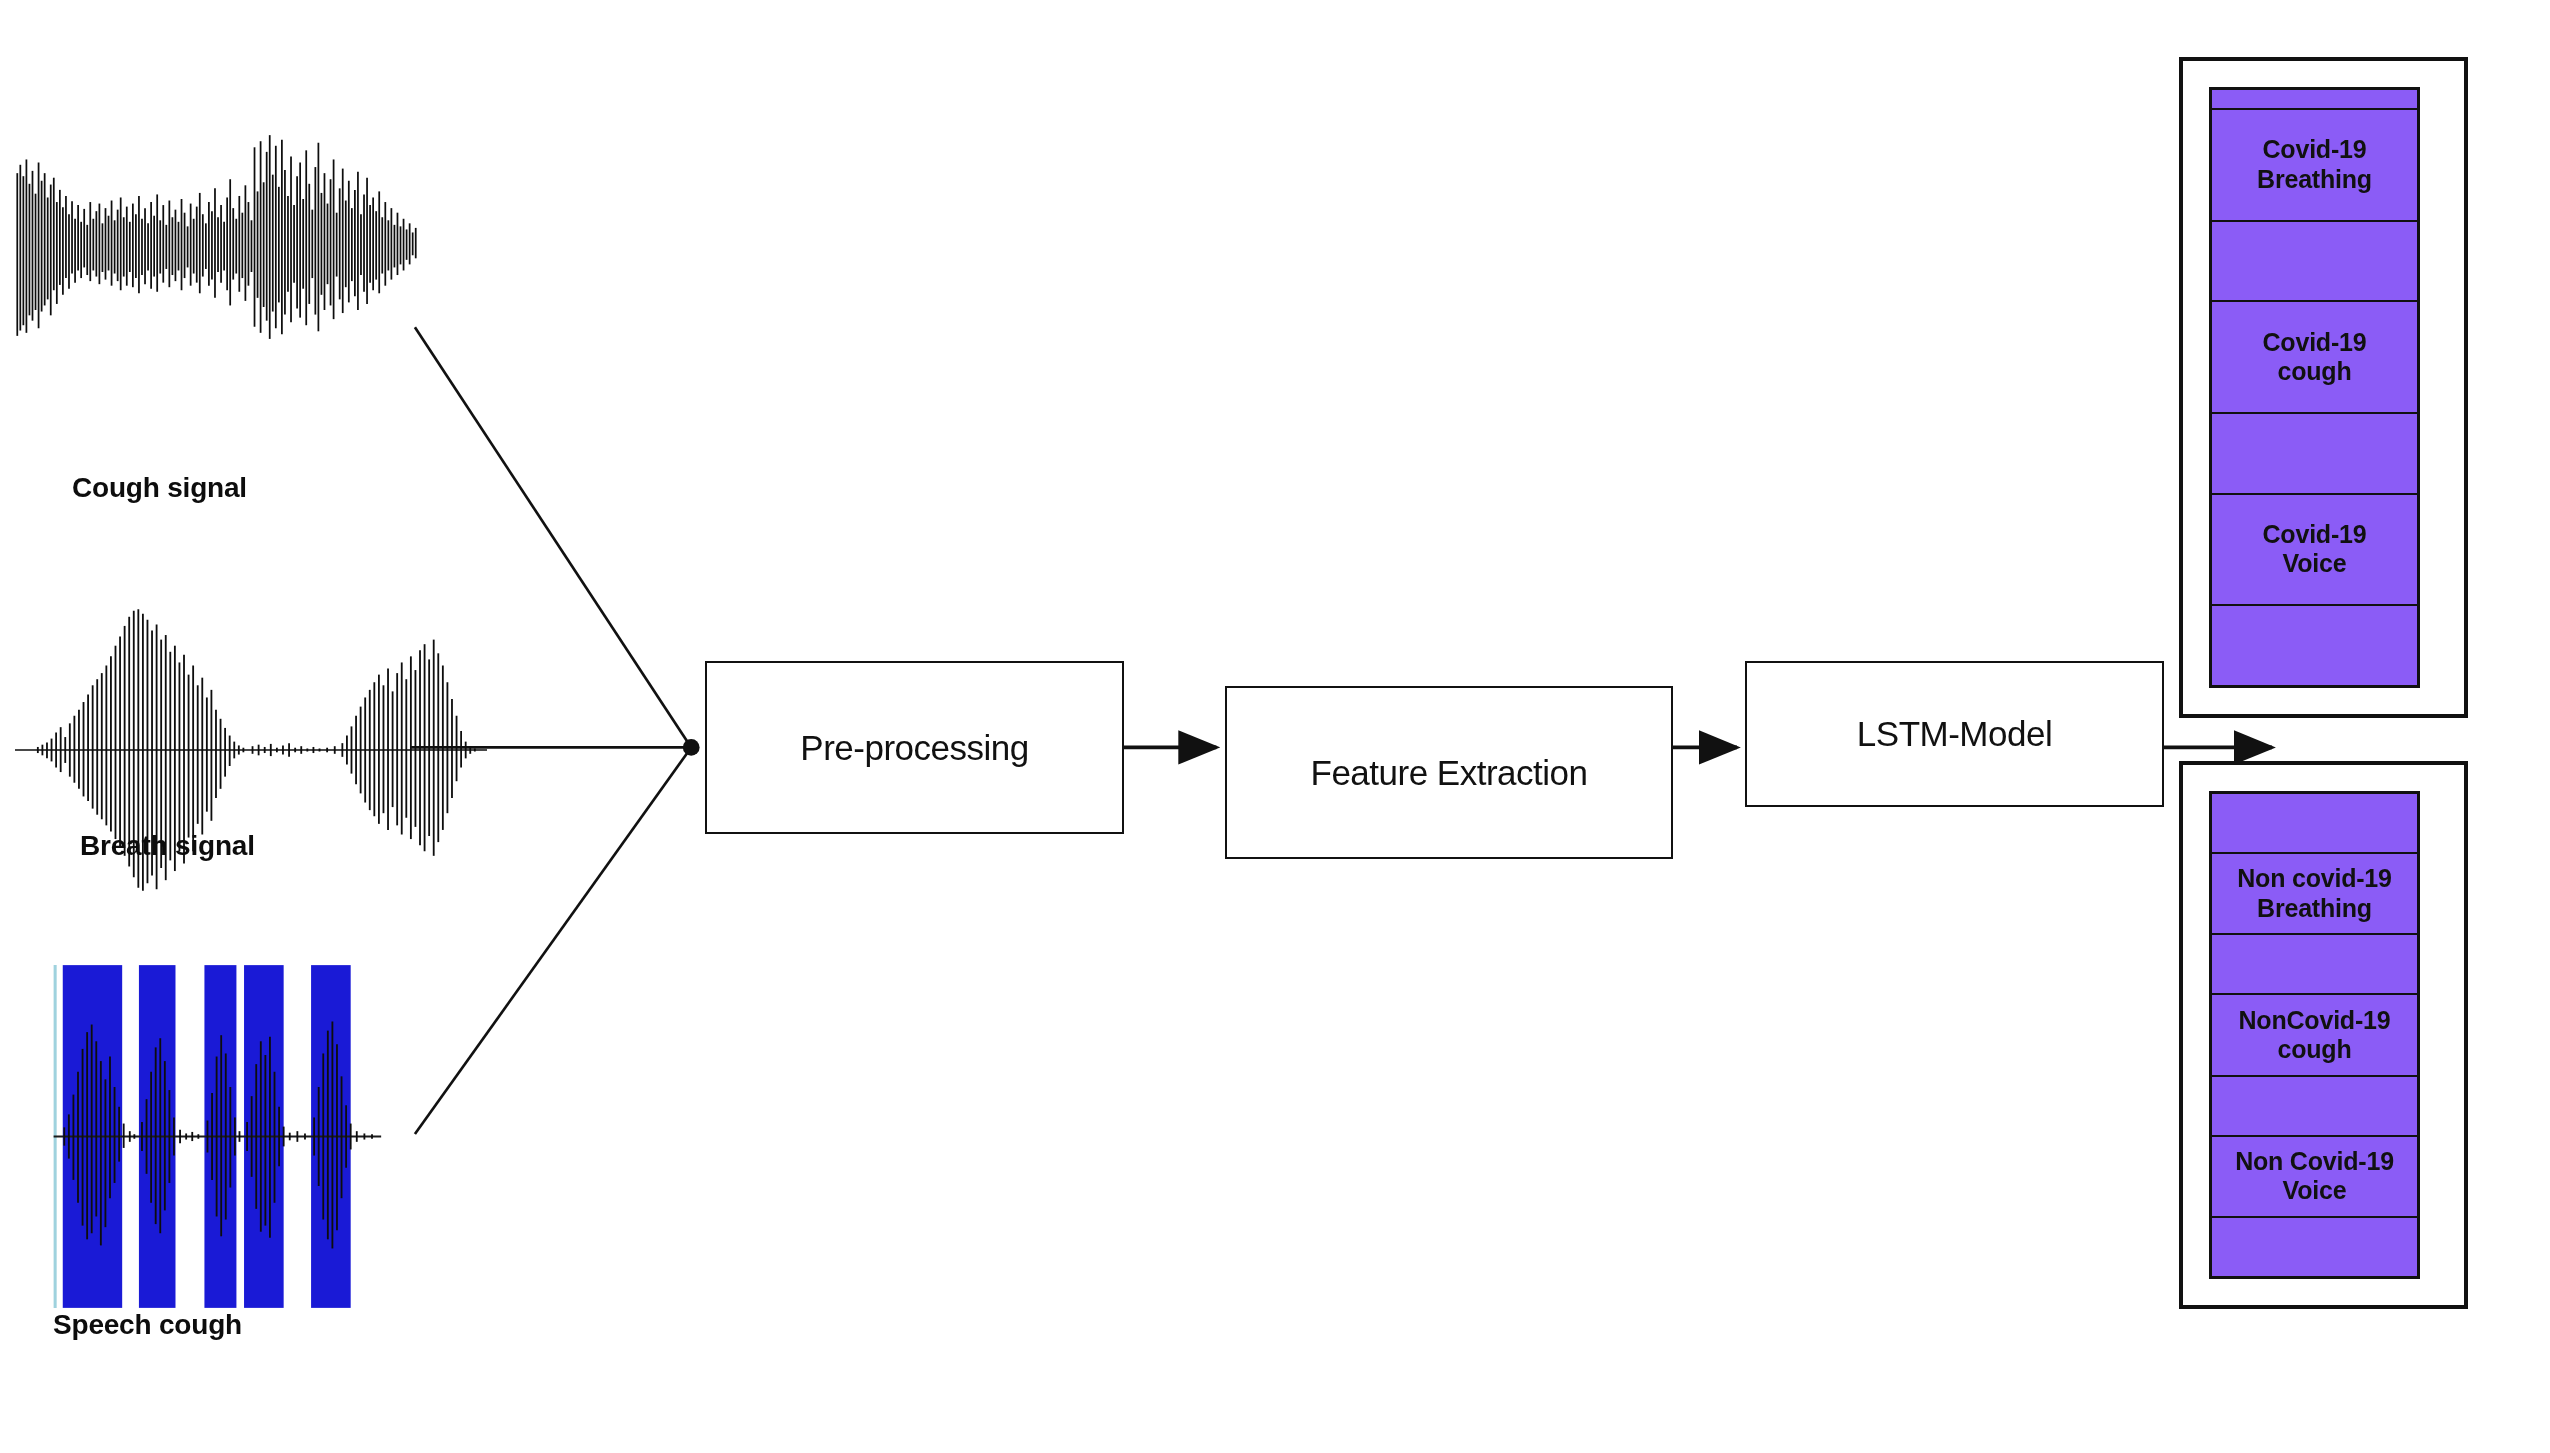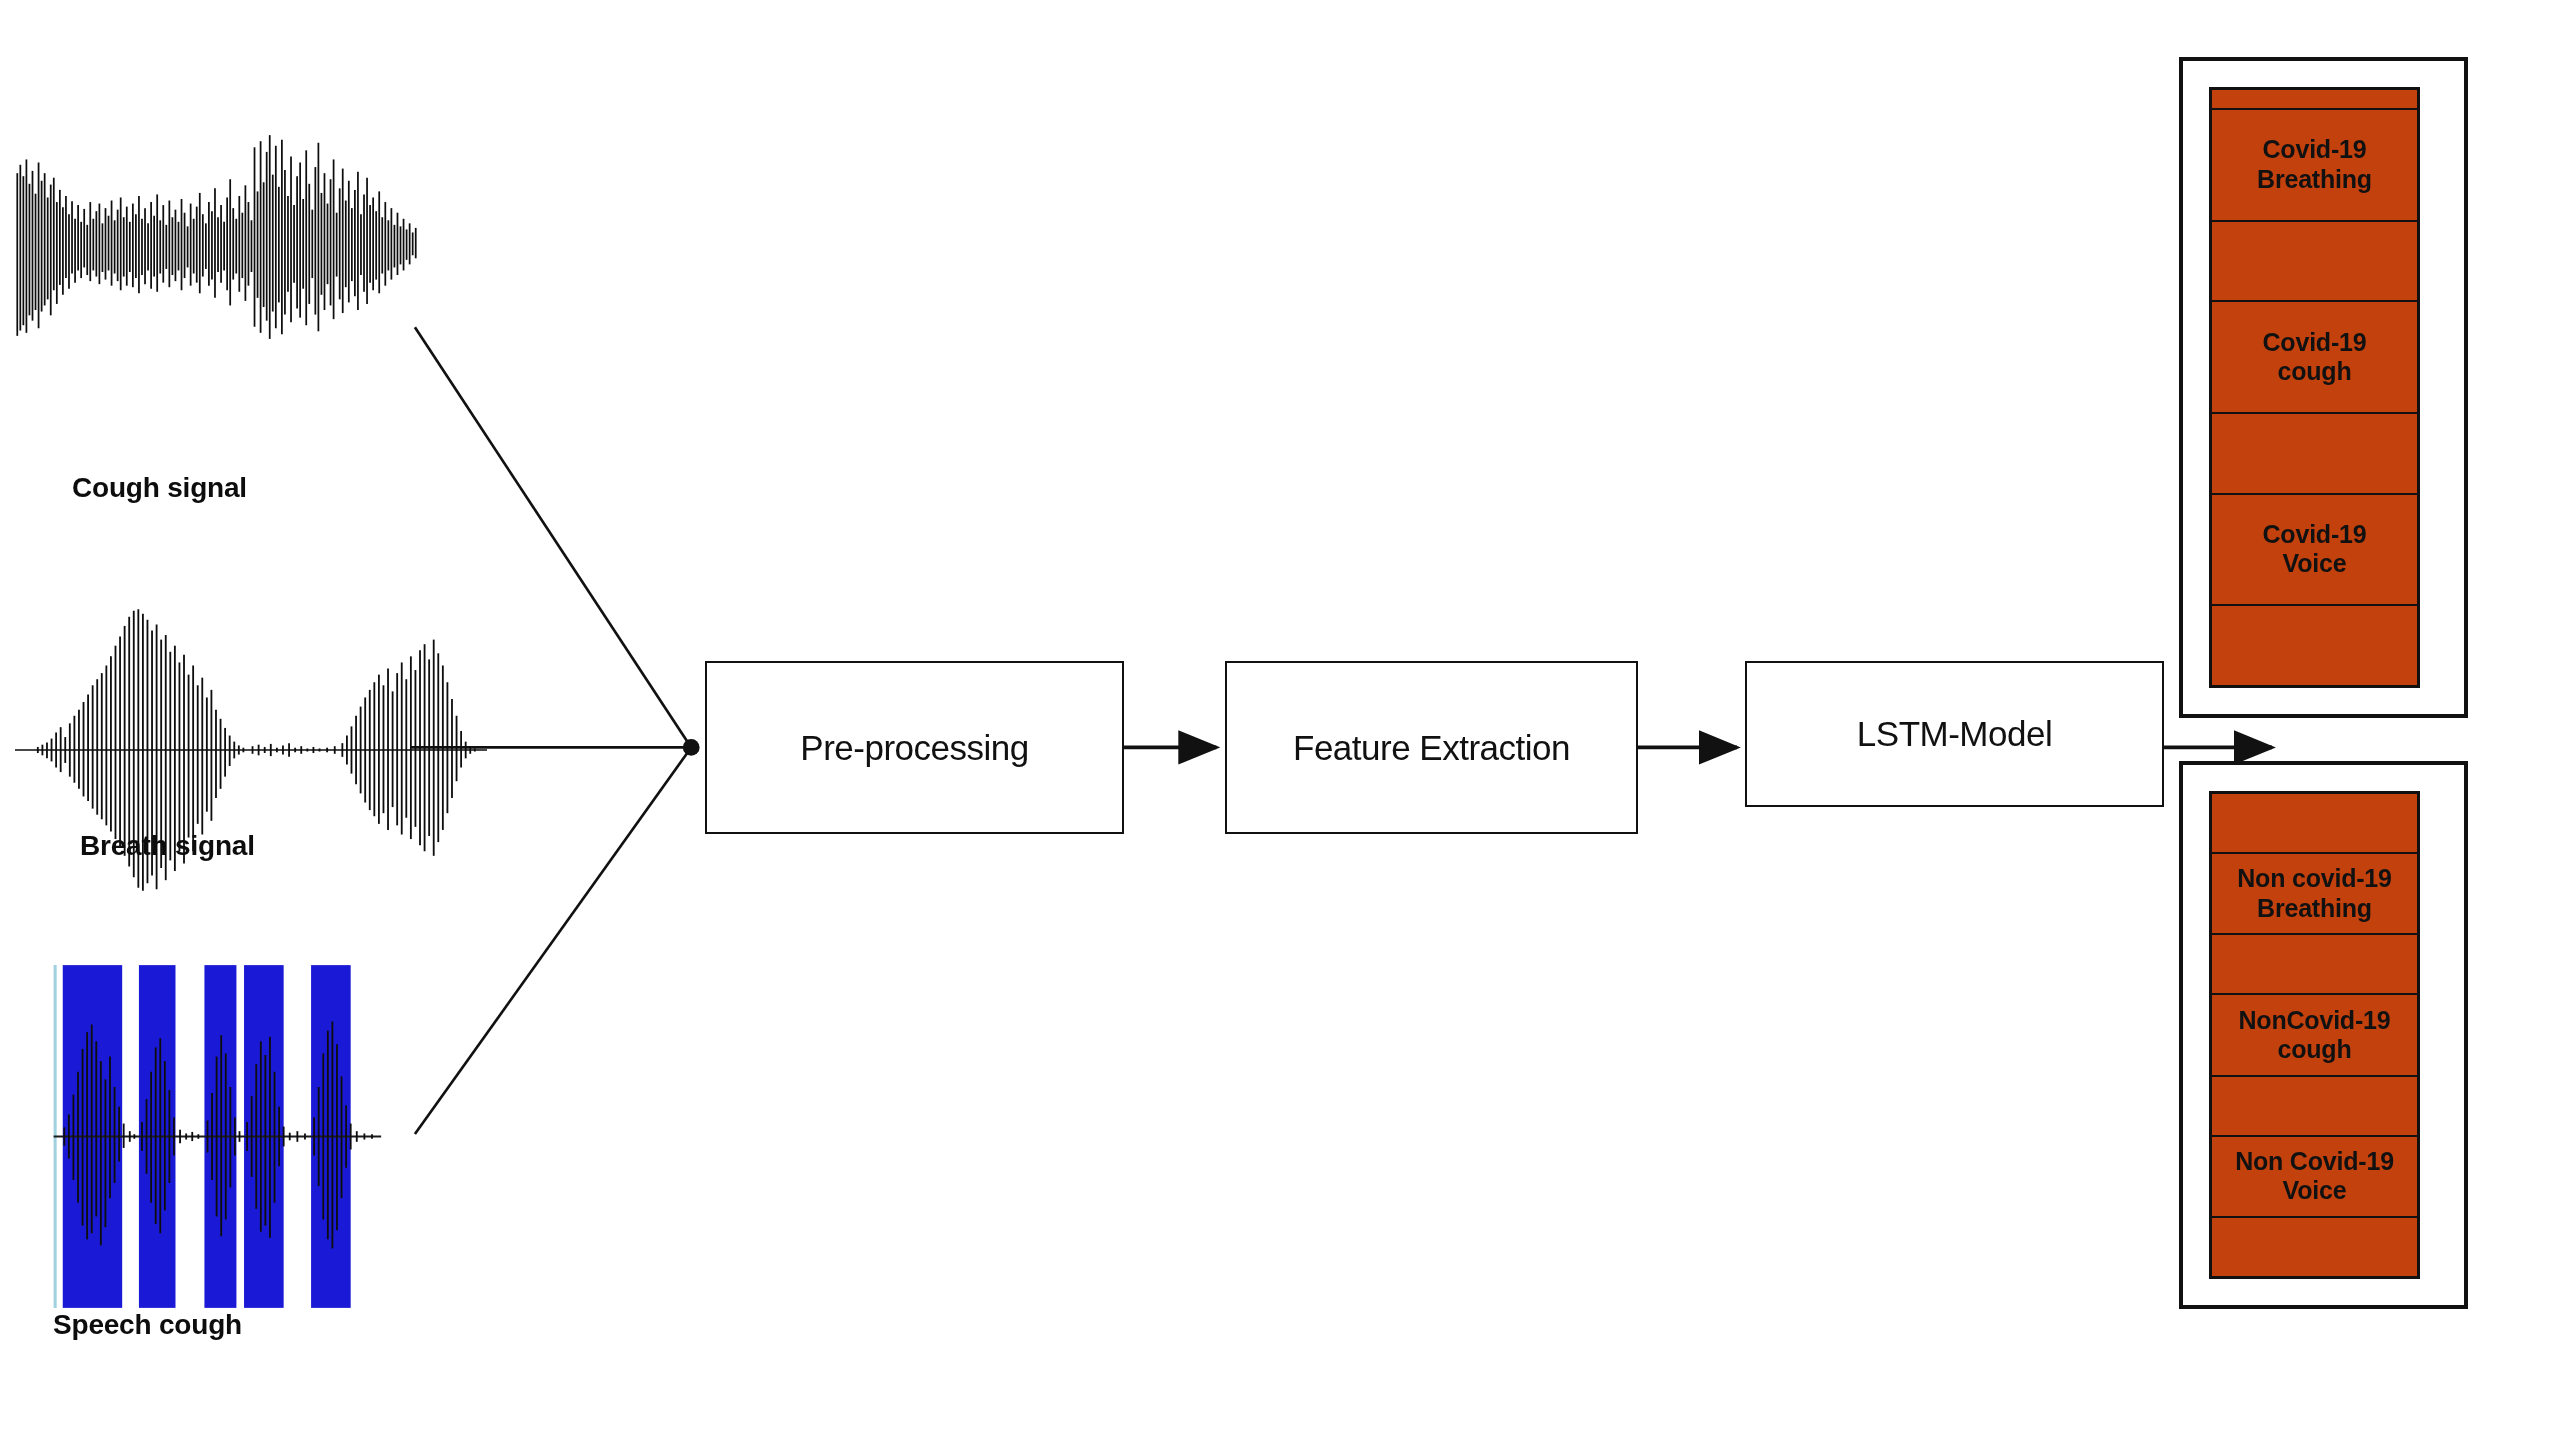--- a/index.html
+++ b/index.html
@@ -66,21 +66,21 @@
     background: #ffffff;
     box-sizing: border-box;
   }
   .outcome-inner {
     position: absolute;
     left: 26px;
     right: 44px;
     top: 26px;
     bottom: 26px;
     border: 3.8px solid #111111;
-    background: #c2410c;
+    background: #8b5cf6;
     box-sizing: border-box;
     display: flex;
     flex-direction: column;
   }
   .outcome-row {
     border-bottom: 2.3px solid #111111;
     box-sizing: border-box;
     display: flex;
     align-items: center;
     justify-content: center;
@@ -437,21 +437,21 @@
           <line x1="428" y1="222" x2="428" y2="228"></line>
       </g>
     </svg>
   </div>
   <div class="signal-label" style="left:53px; top:1309px;">Speech cough</div>
 
   <div class="proc-box" style="left:693px; top:661px; width:419px; height:173px;">
     <span class="proc-label">Pre-processing</span>
   </div>
 
-  <div class="proc-box" style="left:1213px; top:661px; width:413px; height:173px;">
+  <div class="proc-box" style="left:1213px; top:686px; width:448px; height:173px;">
     <span class="proc-label">Feature Extraction</span>
   </div>
 
   <div class="proc-box" style="left:1733px; top:661px; width:419px; height:146px;">
     <span class="proc-label">LSTM-Model</span>
   </div>
 
   <div class="outcome-outer" style="left:2179px; top:57px; width:289px; height:661px;">
     <div class="outcome-inner">
       <div class="outcome-row thin"></div>

